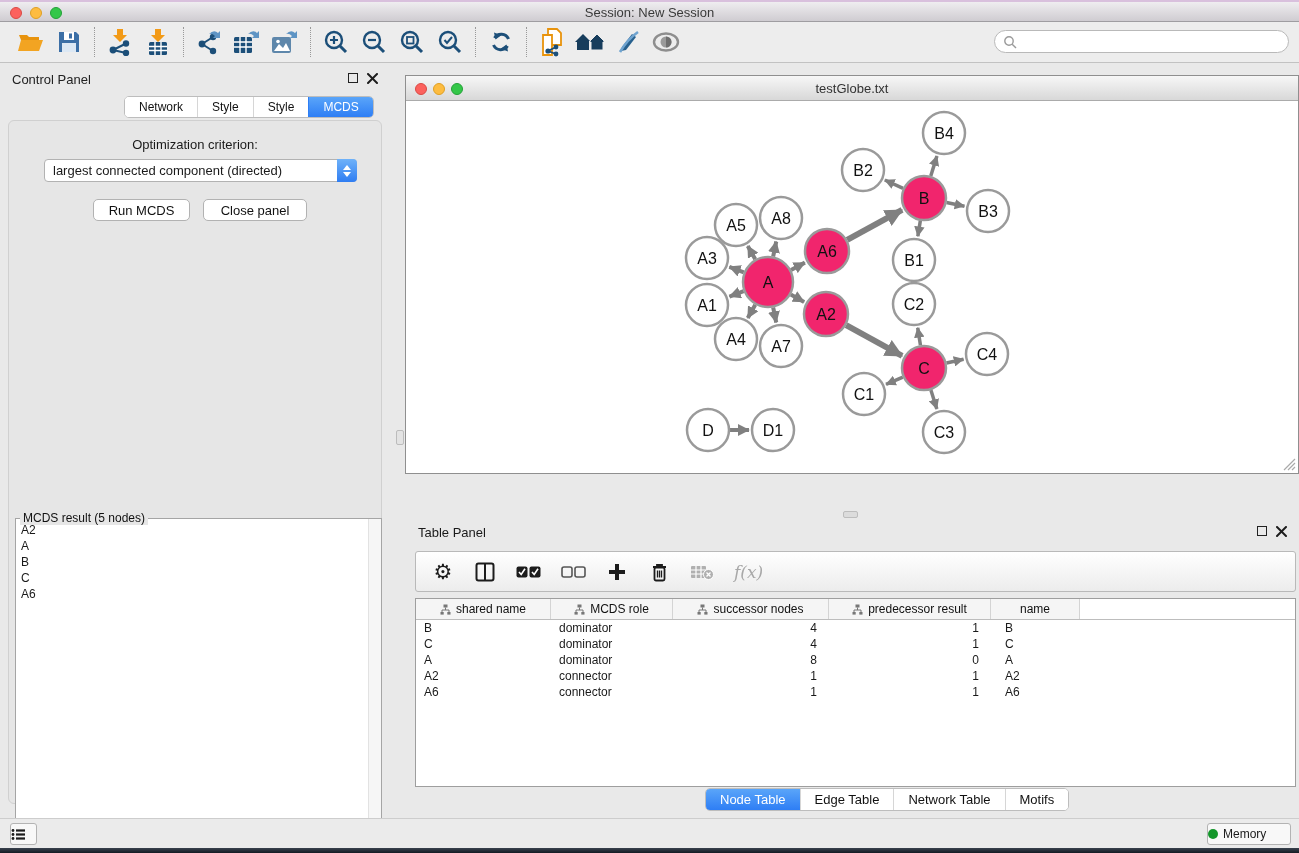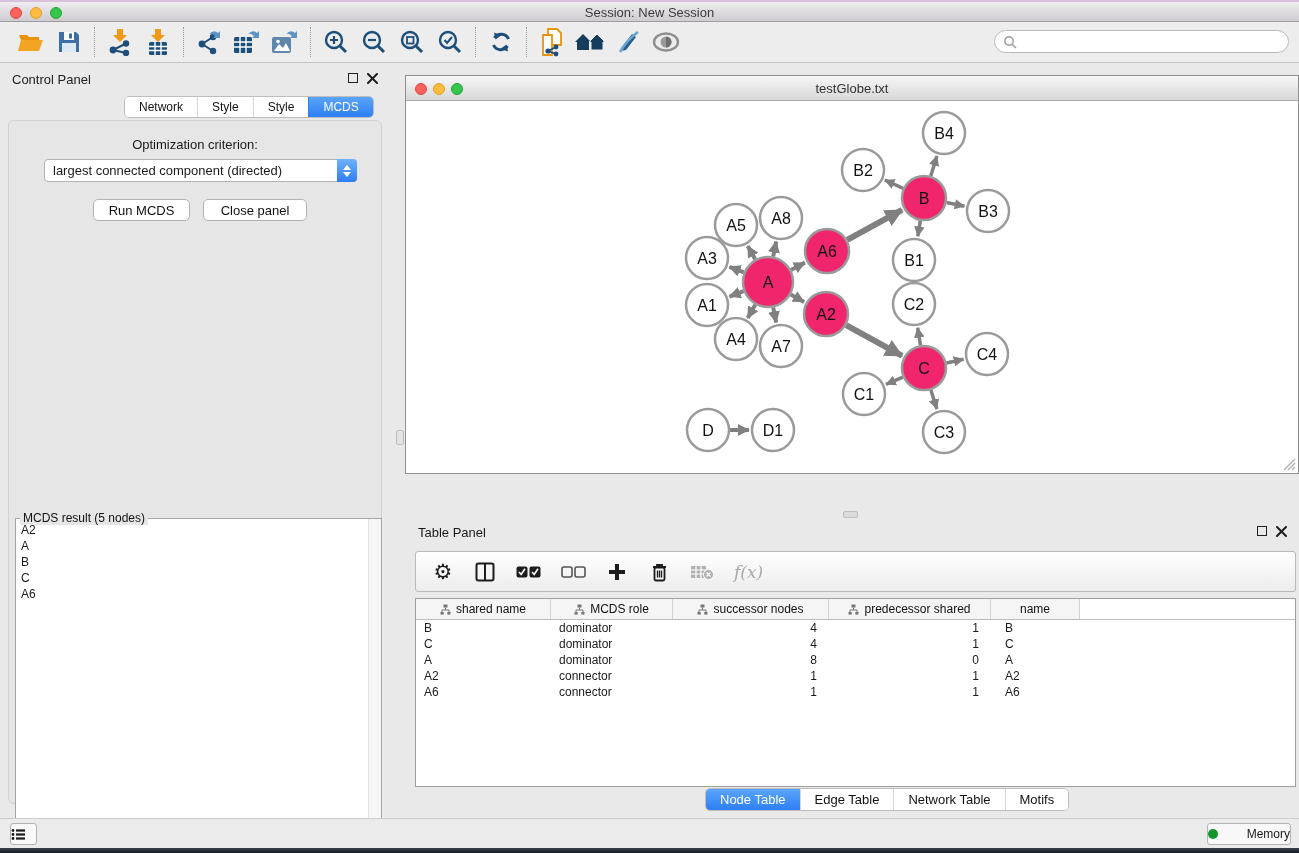--- a/index.html
+++ b/index.html
@@ -98,21 +98,21 @@
   .tbl { position:absolute; left:10px; top:80px; width:881px; height:189px; background:#fff; border:1px solid #9e9e9e; overflow:hidden; }
   .tbl-header { display:flex; height:21px; border-bottom:1px solid #bdbdbd; font-size:12px; }
   .th { background:#f5f5f5; border-right:1px solid #d4d4d4; display:flex; align-items:center; justify-content:center; gap:5px; color:#111; }
   .trow { display:flex; height:16px; font-size:12px; align-items:center; }
   .td { padding:0 8px; white-space:nowrap; overflow:hidden; }
   .td.num { text-align:right; padding-right:12px; }
   .tbl-tabs { left:253px; top:270px; height:23px; font-size:13px; border-radius:5px; }
   
   .statusbar { position:absolute; left:0; top:818px; width:1299px; height:30px; background:#ebebeb; border-top:1px solid #cdcdcd; }
   .sb-btn { position:absolute; top:4px; height:22px; background:#f8f8f8; border:1px solid #b3b3b3; border-radius:3px;
-    display:flex; align-items:center; justify-content:space-between; gap:5px; font-size:12px; }
+    display:flex; align-items:center; justify-content:flex-start; gap:5px; font-size:12px; }
   .mem-dot { width:10px; height:10px; border-radius:50%; background:#13962a; }
   .darkstrip { position:absolute; left:0; top:848px; width:1299px; height:5px; background:linear-gradient(#39424e,#141a22); }
   .xicon line { stroke:#1c1c1c; stroke-width:2; stroke-linecap:round; }
 </style>
 </head>
 <body>
 
 <div class="titlebar">
   <div class="lights">
     <div class="light red"></div>
@@ -472,21 +472,21 @@
           </svg>
           <span>successor nodes</span>
         </div>
         <div class="th" style="width: 162px;">
           <svg width="11" height="11" viewBox="0 0 11 11">
             <rect x="3.5" y="0.5" width="4" height="3" fill="#777"></rect>
             <path d="M5.5 3.5 v2.5 M2 8 V6 h7 v2" stroke="#777" fill="none"></path>
             <rect x="0.5" y="8" width="3.2" height="2.6" fill="#777"></rect>
             <rect x="7.3" y="8" width="3.2" height="2.6" fill="#777"></rect>
           </svg>
-          <span>predecessor shared</span>
+          <span>predecessor result</span>
         </div>
         <div class="th" style="width: 89px;">
           <span>name</span>
         </div>
       </div>
     <div id="tbl-body">
         <div class="trow">
           <div class="td" style="width: 135px;">B</div>
           <div class="td" style="width: 122px;">dominator</div>
           <div class="td num" style="width: 156px;">4</div>

